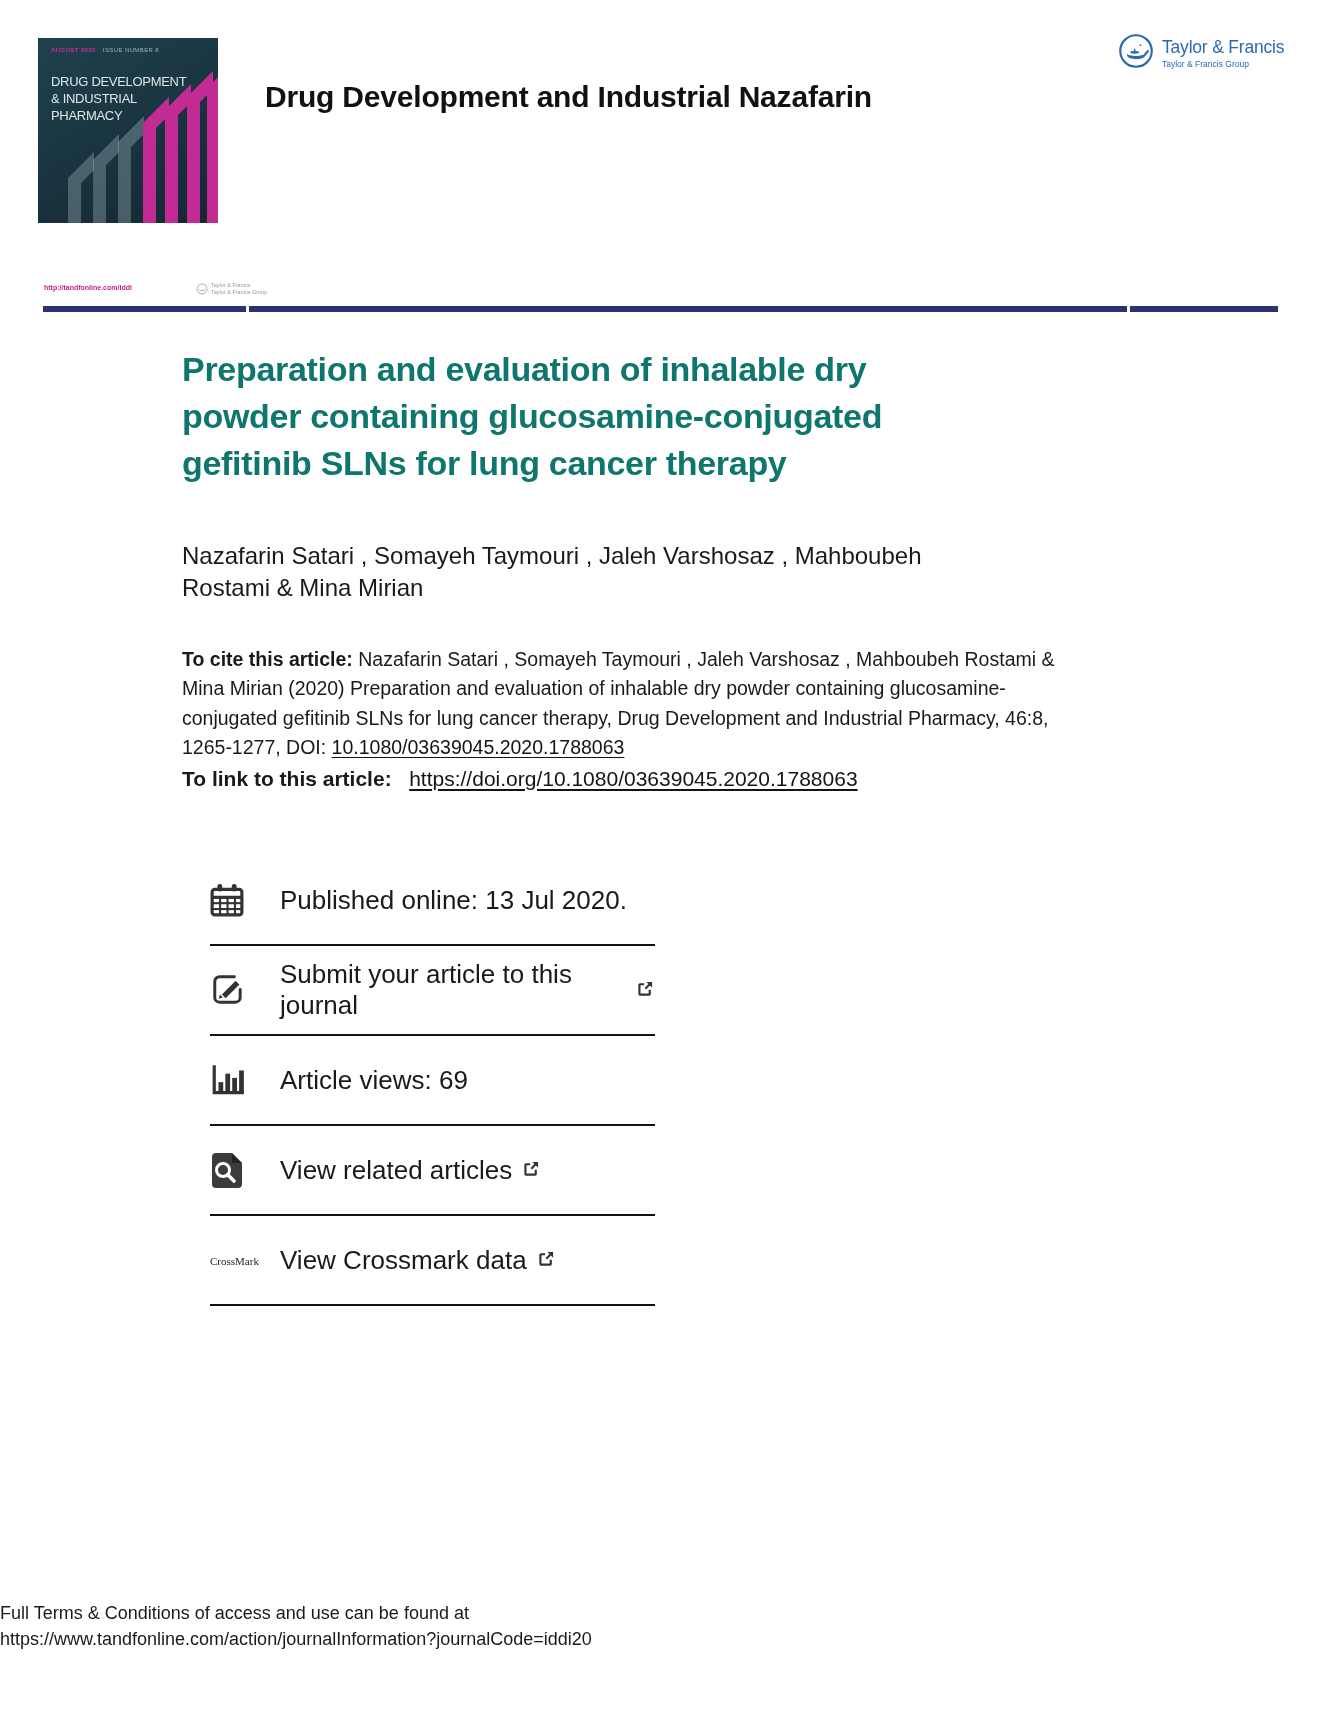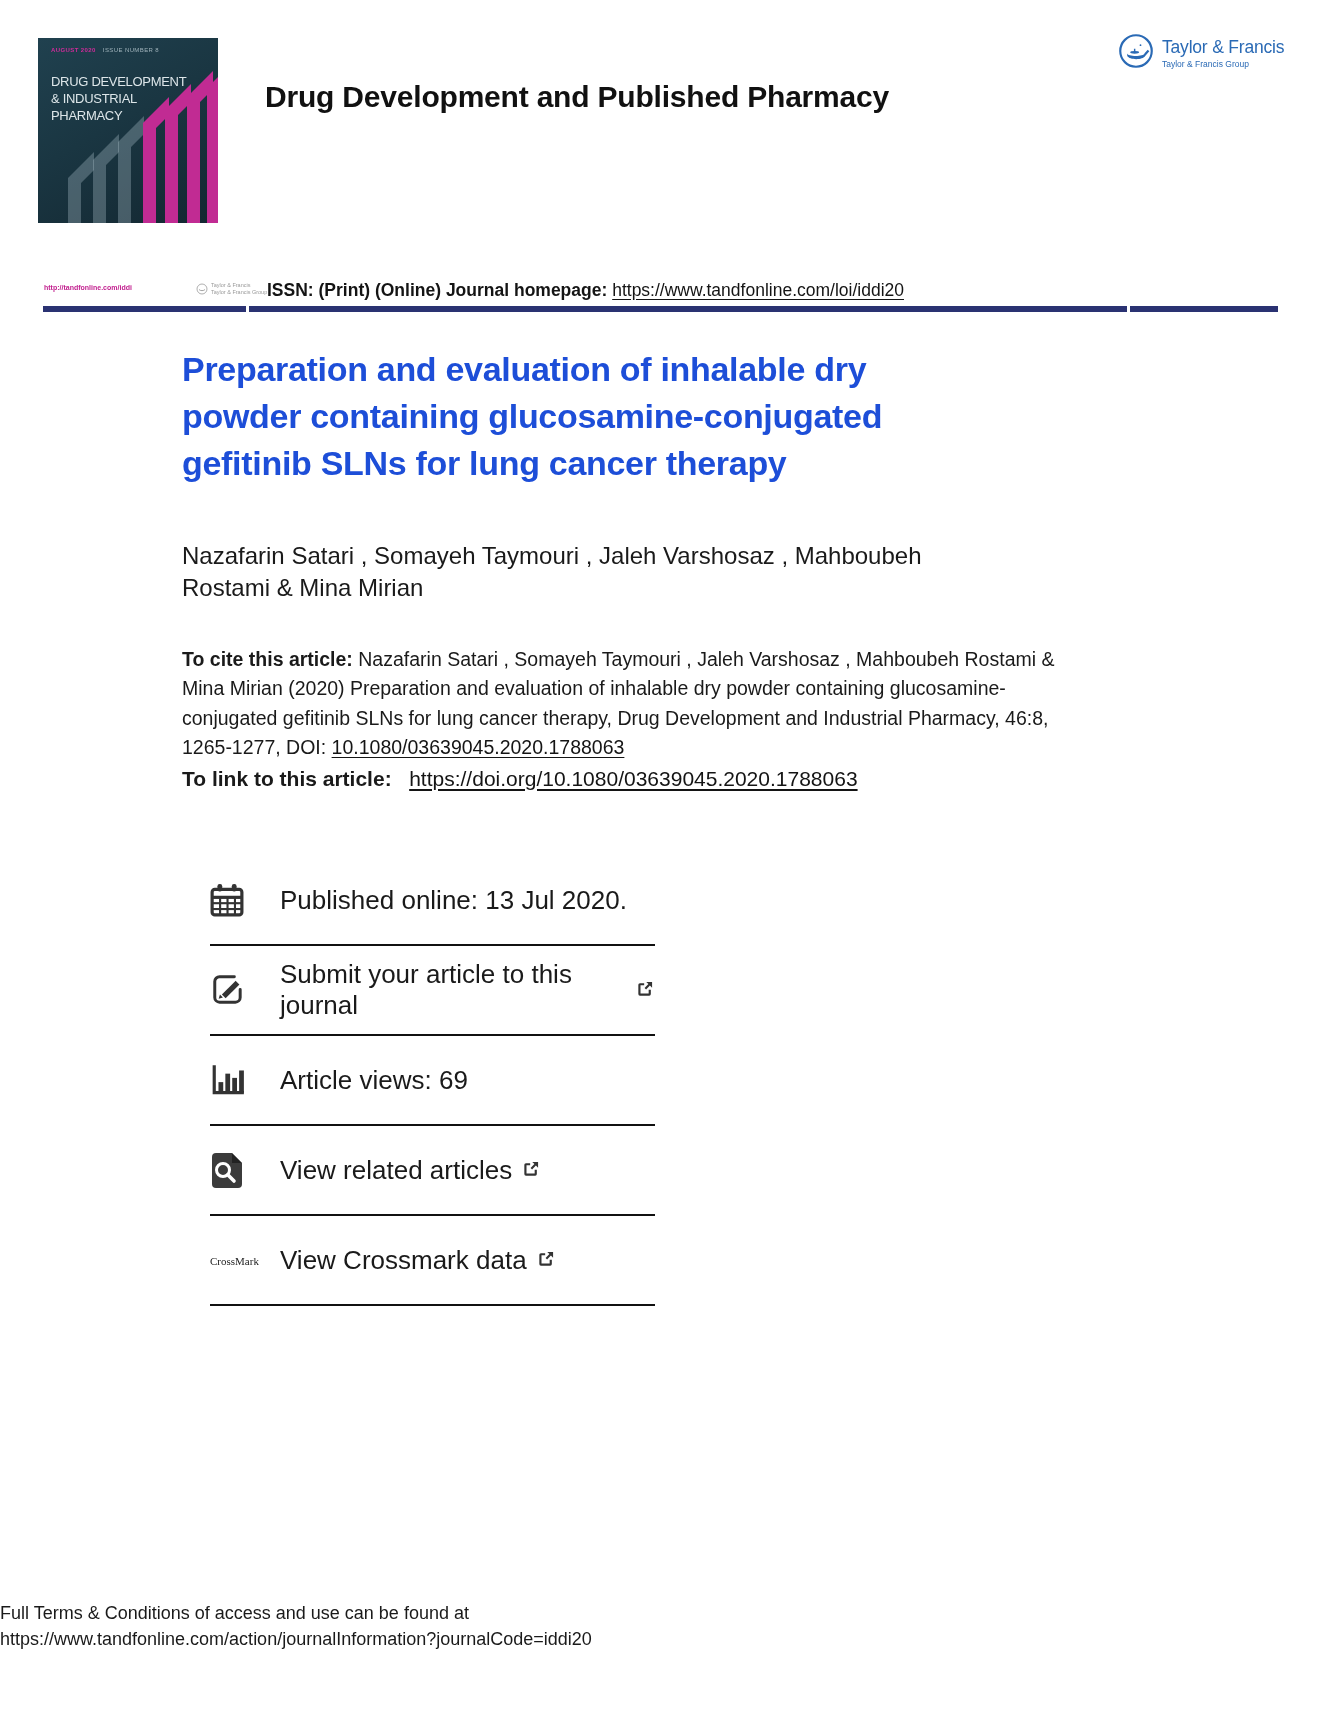--- a/index.html
+++ b/index.html
@@ -28,21 +28,21 @@
   .stamp-text{font-size:5.5px;color:#9a9a9a;line-height:1.3;}
 
   .issn-line{position:absolute;left:267px;top:280px;font-size:17.5px;color:#141414;}
   .issn-label{font-weight:700;}
   a.plain-link{color:#141414;text-decoration:underline;text-underline-offset:3px;}
 
   .rule-seg{position:absolute;top:306px;height:6px;background:#2a3272;}
 
   
   .art-title{position:absolute;left:182px;top:346px;width:800px;font-size:34px;font-weight:700;
-             line-height:1.38;color:#1d4ed8;letter-spacing:-.3px;}
+             line-height:1.38;color:#0f766e;letter-spacing:-.3px;}
   .art-authors{position:absolute;left:182px;top:540px;width:800px;font-size:24px;line-height:1.34;color:#1a1a1a;}
   .art-cite{position:absolute;left:182px;top:645px;width:905px;font-size:19.5px;line-height:1.5;color:#1a1a1a;}
   .art-link{position:absolute;left:182px;top:767px;font-size:21px;color:#1a1a1a;}
   .bold{font-weight:700;}
 
   
   .actions{position:absolute;left:210px;top:856px;width:445px;}
   .action-row{height:88px;display:flex;align-items:center;border-bottom:2.5px solid #111;}
   .action-icon{width:46px;display:flex;flex-direction:row;align-items:center;flex:0 0 46px;}
   .action-label{margin-left:24px;font-size:26px;color:#1a1a1a;display:flex;align-items:center;gap:9px;}
@@ -77,21 +77,21 @@
       <span class="mag">AUGUST 2020</span>
       <span class="grey">ISSUE NUMBER 8</span>
     </div>
     <div class="cover-title">
       <div>DRUG DEVELOPMENT</div>
       <div>&amp; INDUSTRIAL</div>
       <div>PHARMACY</div>
     </div>
   </div>
 
-  <div class="journal-title">Drug Development and Published Pharmacy</div>
+  <div class="journal-title">Drug Development and Industrial Nazafarin</div>
 
   <div class="tf-logo">
     <span>
       <svg width="36" height="36" viewBox="0 0 40 40">
         <circle cx="20" cy="20" r="17.5" fill="none" stroke="#2a6ab5" stroke-width="2.4"></circle>
         <path d="M10 22.5 c0.5 4 19 4 19.5 0 l3.5 -3.8 1.8 1.7 -4.6 5.2 c-2.5 4.6 -17.4 4.6 -19.9 0 Z" fill="#2a6ab5"></path>
         <ellipse cx="18.5" cy="21.5" rx="5" ry="1.5" fill="#2a6ab5"></ellipse>
         <rect x="17.7" y="17.5" width="1.6" height="3.5" fill="#2a6ab5"></rect>
         <circle cx="25" cy="13.5" r="1" fill="#2a6ab5"></circle>
       </svg>
@@ -107,25 +107,20 @@
     <svg width="12" height="12" viewBox="0 0 12 12">
       <circle cx="6" cy="6" r="5" fill="none" stroke="#9a9a9a" stroke-width="0.8"></circle>
       <path d="M3 6.5 c1 1.5 5 1.5 6 0" fill="none" stroke="#9a9a9a" stroke-width="0.9"></path>
     </svg>
     <span class="stamp-text">
       <div>Taylor &amp; Francis</div>
       <div>Taylor &amp; Francis Group</div>
     </span>
   </div>
 
-  <div class="issn-line">
-    <span class="issn-label">ISSN: (Print) (Online) Journal homepage:</span>
-    <span> </span>
-    <a class="plain-link" href="#">https://www.tandfonline.com/loi/iddi20</a>
-  </div>
 
   <div class="rule-seg" style="left:43px;width:203px;"></div>
   <div class="rule-seg" style="left:249px;width:878px;"></div>
   <div class="rule-seg" style="left:1130px;width:148px;"></div>
 
   <div class="art-title">Preparation and evaluation of inhalable dry powder containing glucosamine-conjugated gefitinib SLNs for lung cancer therapy</div>
   <div class="art-authors">Nazafarin Satari , Somayeh Taymouri , Jaleh Varshosaz , Mahboubeh Rostami &amp; Mina Mirian</div>
 
   <div class="art-cite">
     <span class="bold">To cite this article:</span><span> Nazafarin Satari , Somayeh Taymouri , Jaleh Varshosaz , Mahboubeh Rostami &amp; Mina Mirian (2020) Preparation and evaluation of inhalable dry powder containing glucosamine-conjugated gefitinib SLNs for lung cancer therapy, Drug Development and Industrial Pharmacy, 46:8, 1265-1277, DOI: </span><a class="plain-link" href="#">10.1080/03639045.2020.1788063</a>

